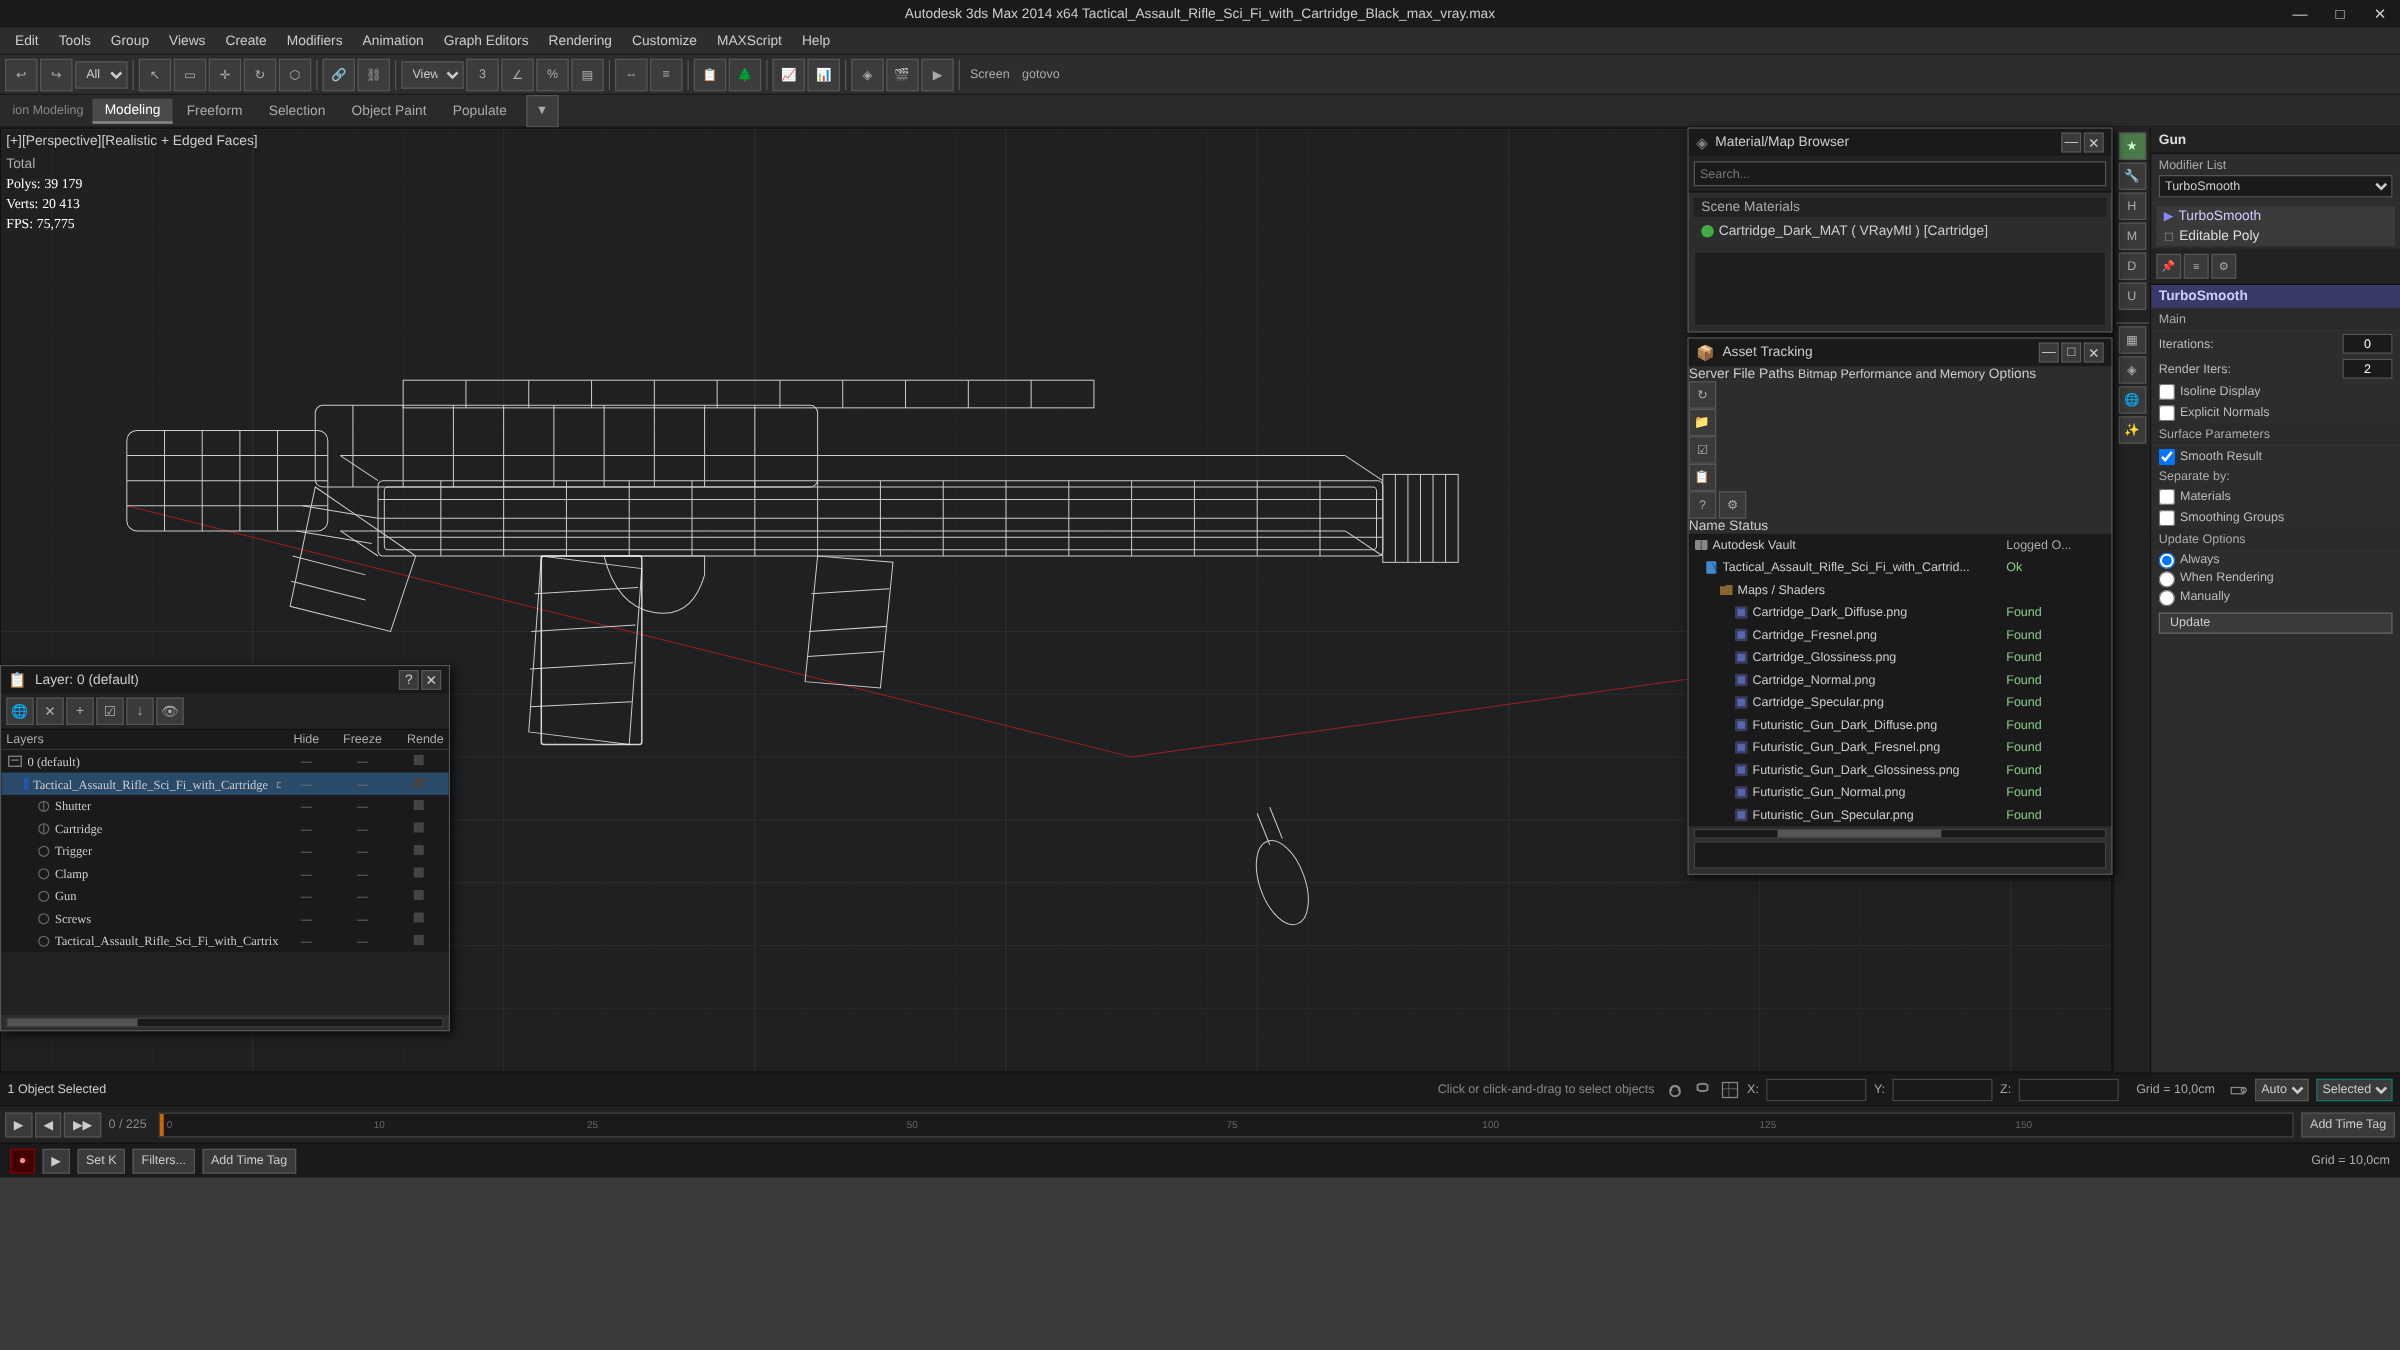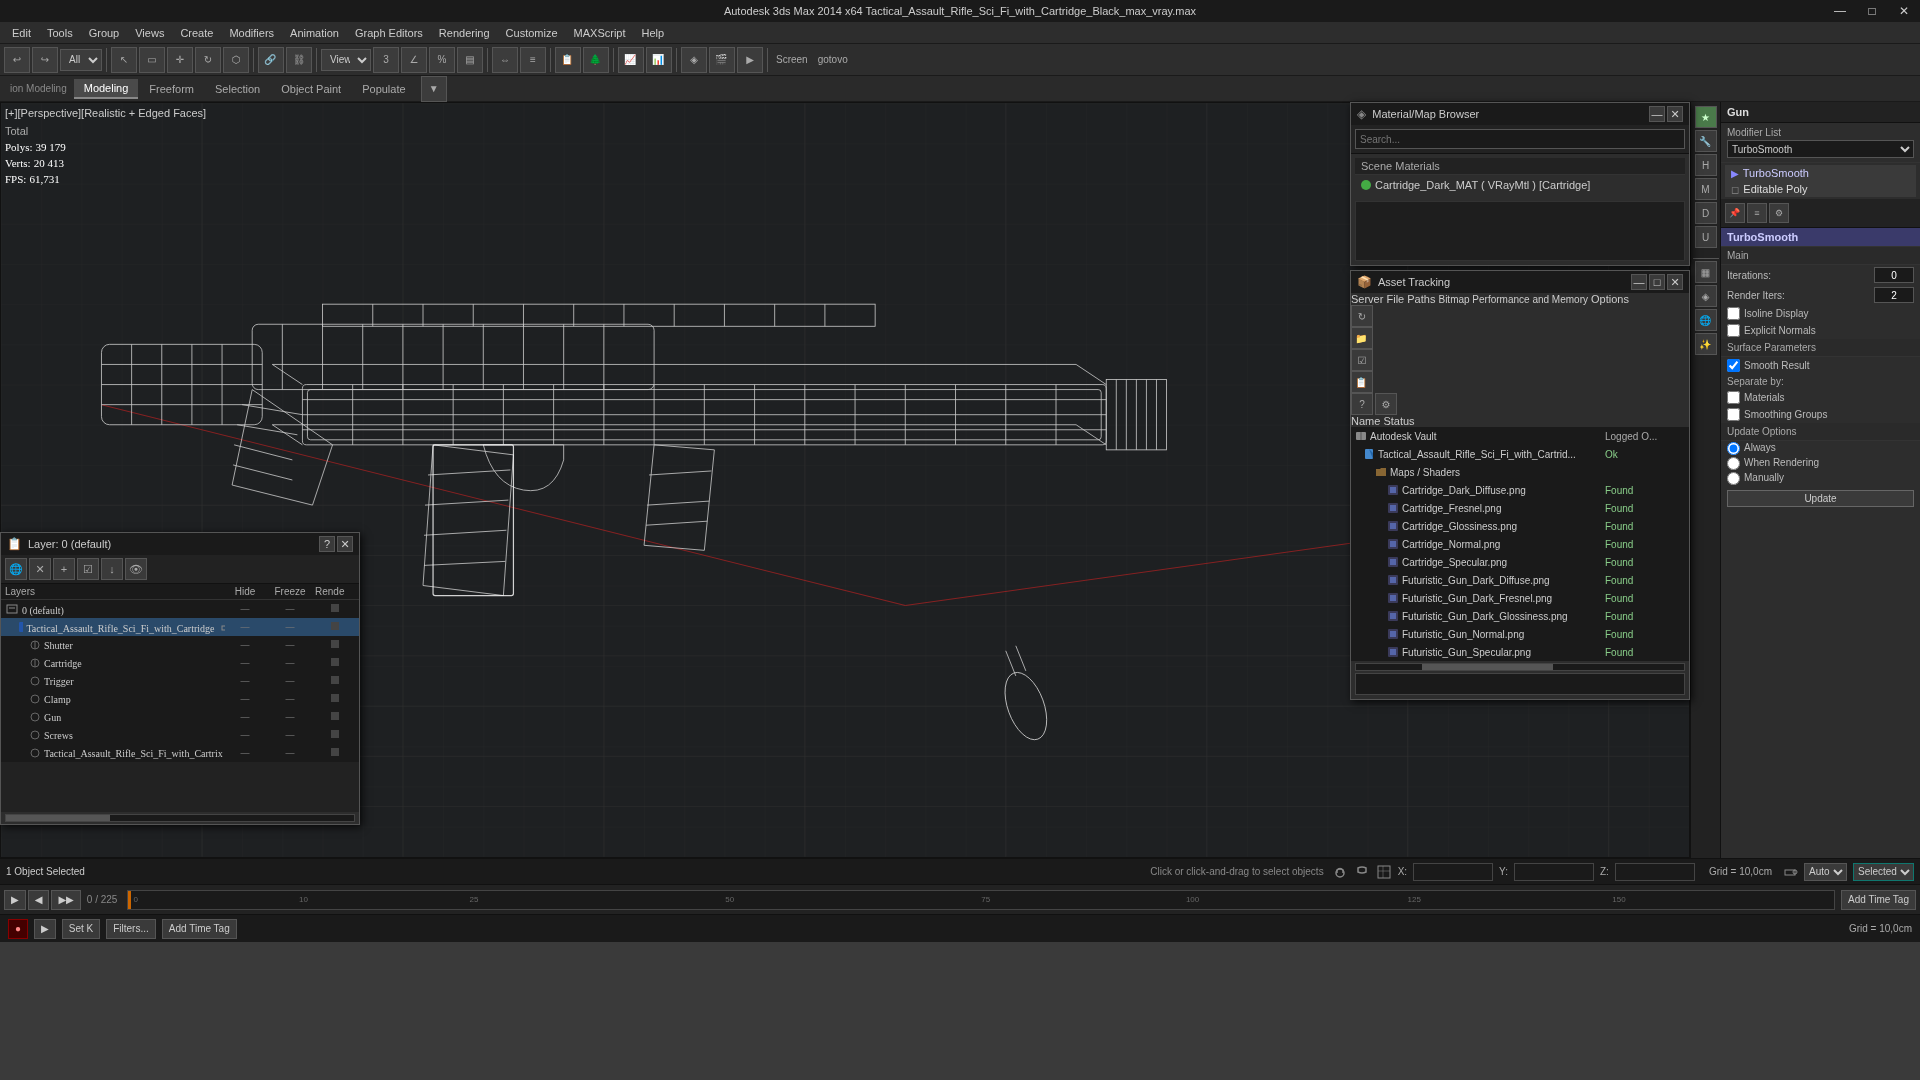--- a/index.html
+++ b/index.html
@@ -382,21 +382,21 @@
       display: flex;
       background: #1a1a1a;
       padding: 2px 4px;
       font-size: 10px;
       color: #aaa;
       border-bottom: 1px solid #333;
     }
     .lp-col-name { flex: 1; }
     .lp-col-hide { width: 40px; text-align: center; }
     .lp-col-freeze { width: 50px; text-align: center; }
-    .lp-col-render { width: 40px; text-align: left; }
+    .lp-col-render { width: 40px; text-align: right; }
     .lp-row {
       display: flex;
       align-items: center;
       padding: 1px 4px;
       font-size: 10px;
       cursor: pointer;
       min-height: 18px;
     }
     .lp-row.selected { background: #2a4a6a; }
     .lp-row .lp-name { flex: 1; display: flex; align-items: flex-end; gap: 3px; overflow: hidden; white-space: nowrap; font-family: Liberation Serif, serif; }
@@ -535,21 +535,20 @@
     
     .update-btn {
       display: block;
       margin: 4px 6px;
       padding: 2px 8px;
       background: #3a3a3a;
       border: 1px solid #666;
       color: #ccc;
       font-size: 10px;
       cursor: pointer;
-      text-align: center;
     }
 
     
     .radio-row {
       display: flex;
       gap: 4px;
       padding: 1px 6px;
       font-size: 10px;
       color: #bbb;
     }
@@ -643,21 +642,21 @@
       <div>
         <span>Polys:</span>
         <span style="color:#fff">39 179</span>
       </div>
       <div>
         <span>Verts:</span>
         <span style="color:#fff">20 413</span>
       </div>
       <div>
         <span>FPS:</span>
-        <span style="color:#fff">61,731</span>
+        <span style="color:#fff">75,775</span>
       </div>
     </div>
 
     <svg id="wireframe-svg" viewBox="0 0 1680 750" style="position:absolute;top:0;left:0;width:100%;height:100%;">
 
       <defs>
         <pattern id="grid" width="40" height="40" patternUnits="userSpaceOnUse">
           <path d="M 40 0 L 0 0 0 40" fill="none" stroke="#2a2a2a" stroke-width="0.5"></path>
         </pattern>
       </defs>

